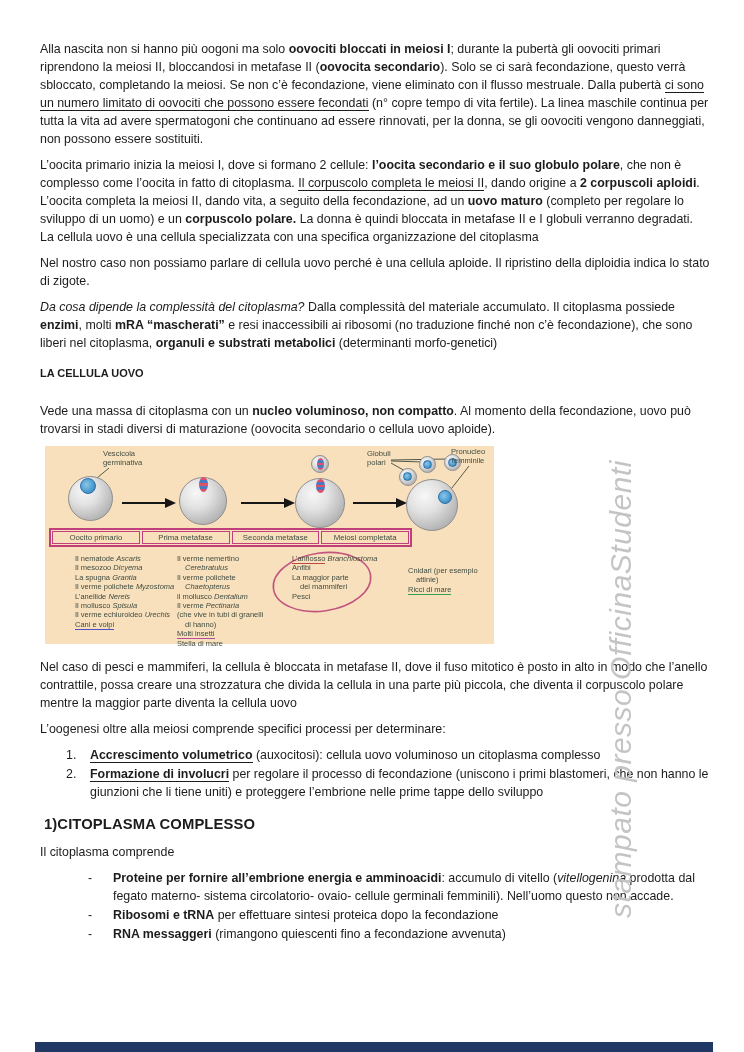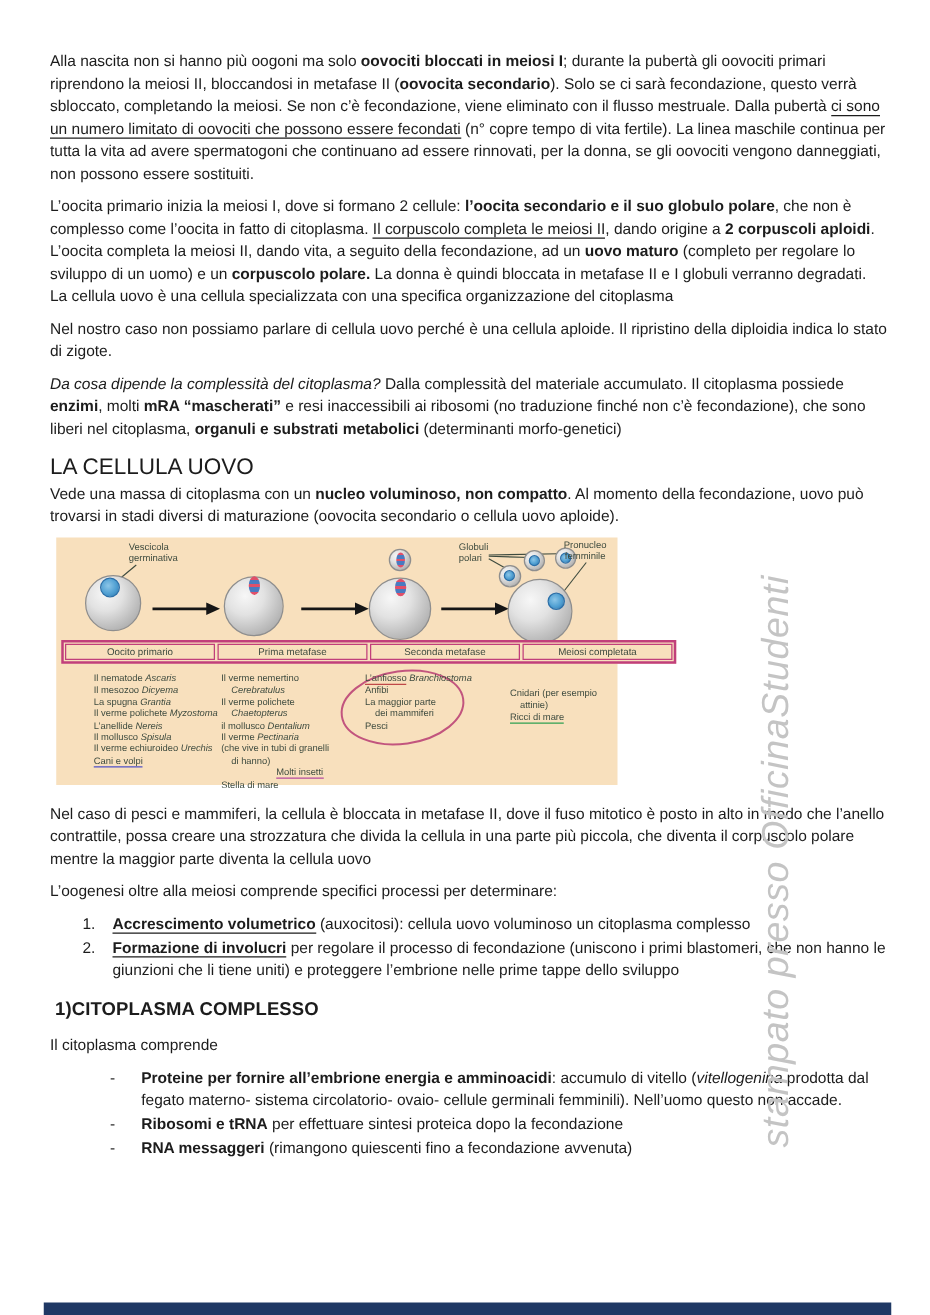--- a/index.html
+++ b/index.html
@@ -8,24 +8,24 @@
     position:relative; width:744px; height:1052px; background:#ffffff;
     font-family:"Liberation Sans", sans-serif; font-size:12.4px; line-height:18px;
     color:#1c1c1c; overflow:hidden;padding-left:37px;
   }
   .content { position:absolute; left:0; top:0; width:744px; padding:40px 34px 0 40px; }
   p.body { margin:0 0 8px 0; }
   .b { font-weight:bold; }
   .i { font-style:italic; }
   .u-plain { border-bottom:1.4px solid #1c1c1c; }
   .u-blue { border-bottom:1.4px solid #4f50c8; }
-  .u-magenta { border-bottom:1.4px solid #b44a9e;margin-left:44px; }
+  .u-magenta { border-bottom:1.4px solid #b44a9e; }
   .u-green { border-bottom:1.6px solid #2fa052; }
   .u-red { border-bottom:1.3px solid #c04848; }
-  h2.doc-h1 { font-size:18px; font-weight:normal; margin:12px 0 4px 0; }
+  h2.doc-h1 { font-size:11px; font-weight:bold; margin:12px 0 20px 0; }
   h2.doc-h2 { font-size:14.8px; font-weight:bold; margin:14px 0 10px 4px; letter-spacing:0.1px; }
   
   .olist { margin:2px 0 4px 26px; }
   .oli { display:flex; margin:0 0 1px 0; }
   .oli .num { width:24px; flex:none; }
   
   .dlist { margin:4px 0 0 48px; }
   .dli { display:flex; margin:0 0 1px 0; }
   .dli .dash { width:25px; flex:none; }
   
@@ -45,21 +45,21 @@
     border:1px solid #2b6fa8;
   }
   .spindle {
     position:absolute; border-radius:50%;
     background:linear-gradient(to bottom, #e0506a 0 18%, #4a7ac0 18% 42%, #e0506a 42% 58%, #4a7ac0 58% 82%, #e0506a 82% 100%);
   }
   .figlabel {
     position:absolute; font-size:7.6px; line-height:8.6px; color:#3d4a3e; white-space:pre-line;
   }
   .stageband {
-    position:absolute; left:4px; top:82px; width:492px; height:19px;
+    position:absolute; left:4px; top:82px; width:363px; height:19px;
     border:2px solid #c13f7b; display:flex; padding:1px; gap:2px; background:#f8e0bd;
   }
   .stagecell {
     flex:1; border:1.4px solid #c13f7b; display:flex; align-items:center; justify-content:center;
     font-size:7.8px; color:#3d4a3e; background:#f8e0bd;
   }
   .figcols { position:absolute; left:0; top:108px; width:449px; }
   .fcol { position:absolute; font-size:7.5px; line-height:9.4px; color:#3d4a3e; }
   .fcol .ind { padding-left:8px; }
   

